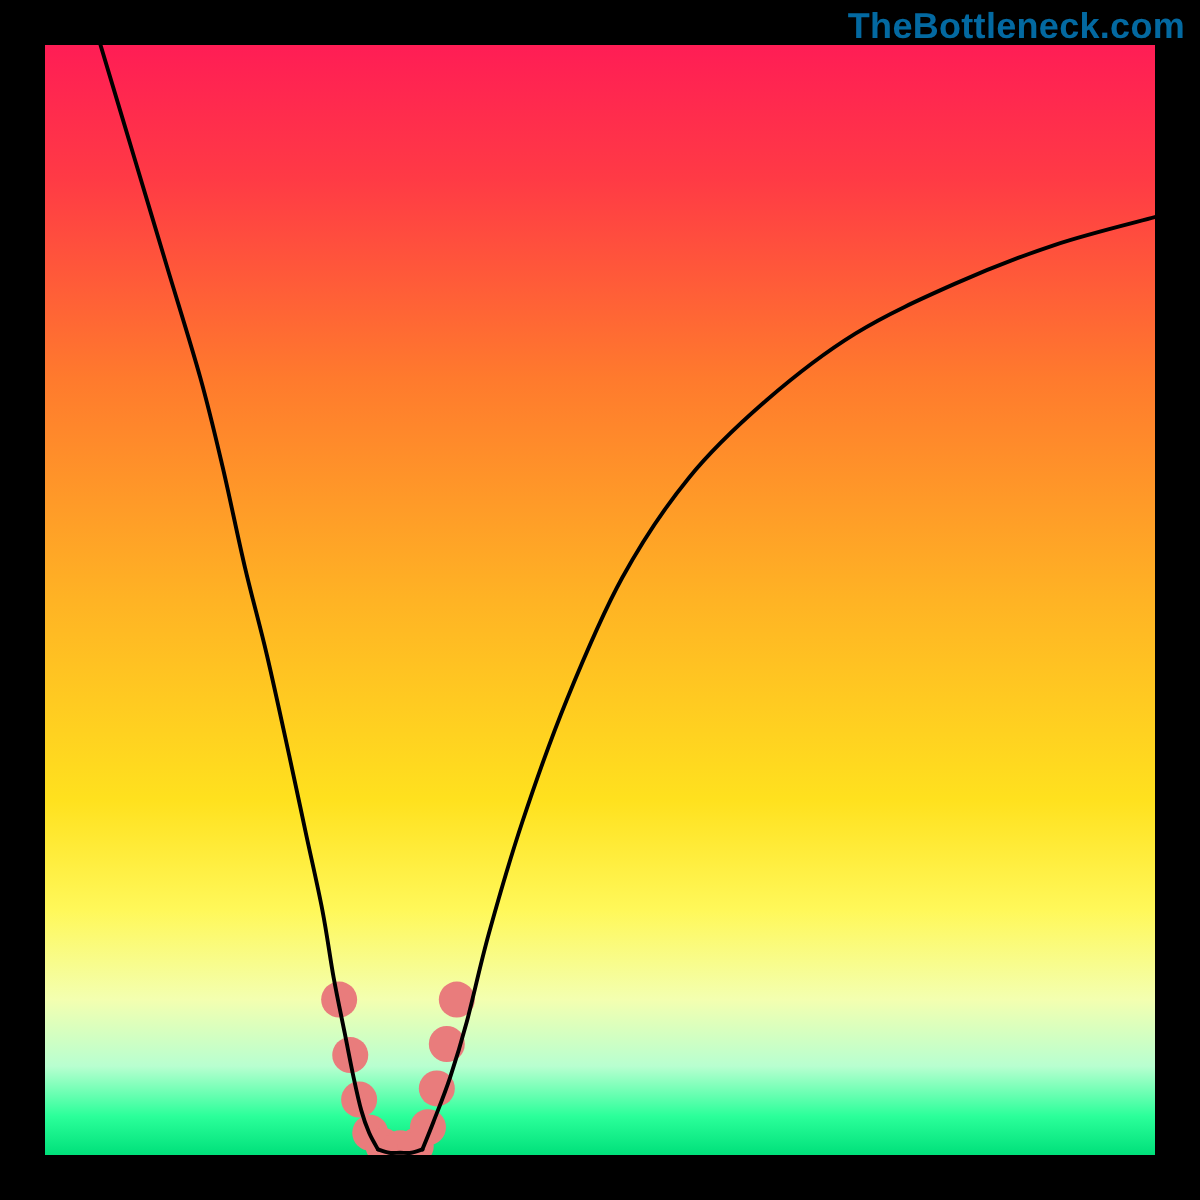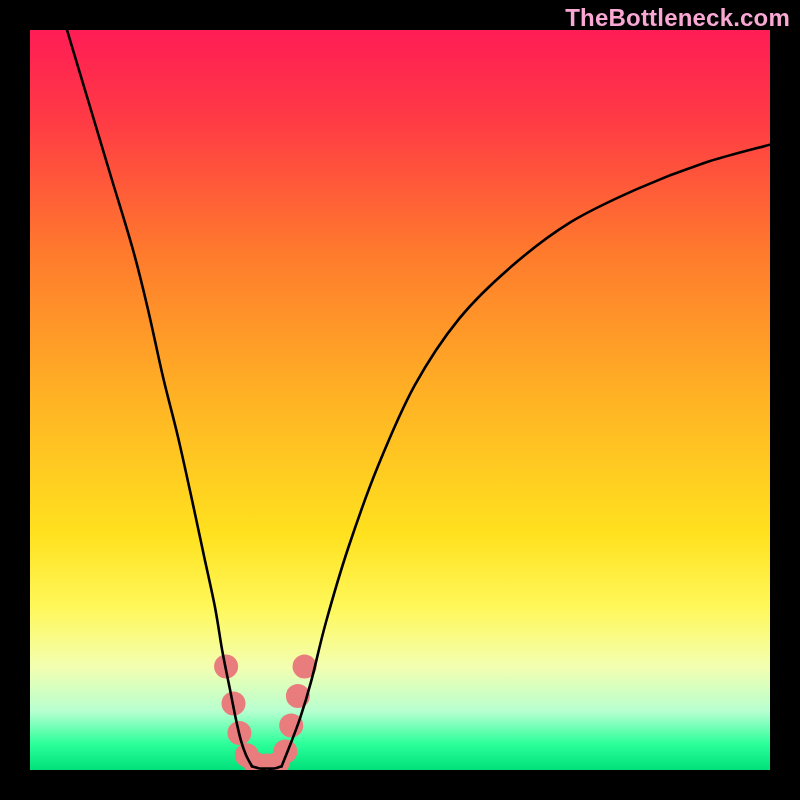--- a/index.html
+++ b/index.html
@@ -25,21 +25,21 @@
     width: 740px;
     height: 740px;
   }
   .watermark {
     position: absolute;
     top: 4px;
     right: 10px;
     font-family: Arial, Helvetica, sans-serif;
     font-size: 24px;
     font-weight: 600;
-    color: #f9a8d4;
+    color: #0369a1;
     letter-spacing: 0.2px;
   }
 </style>
 </head>
 <body>
 
 <div class="watermark">TheBottleneck.com</div>
 
 <div class="frame">
   <svg class="plot" viewBox="0 0 740 740">

